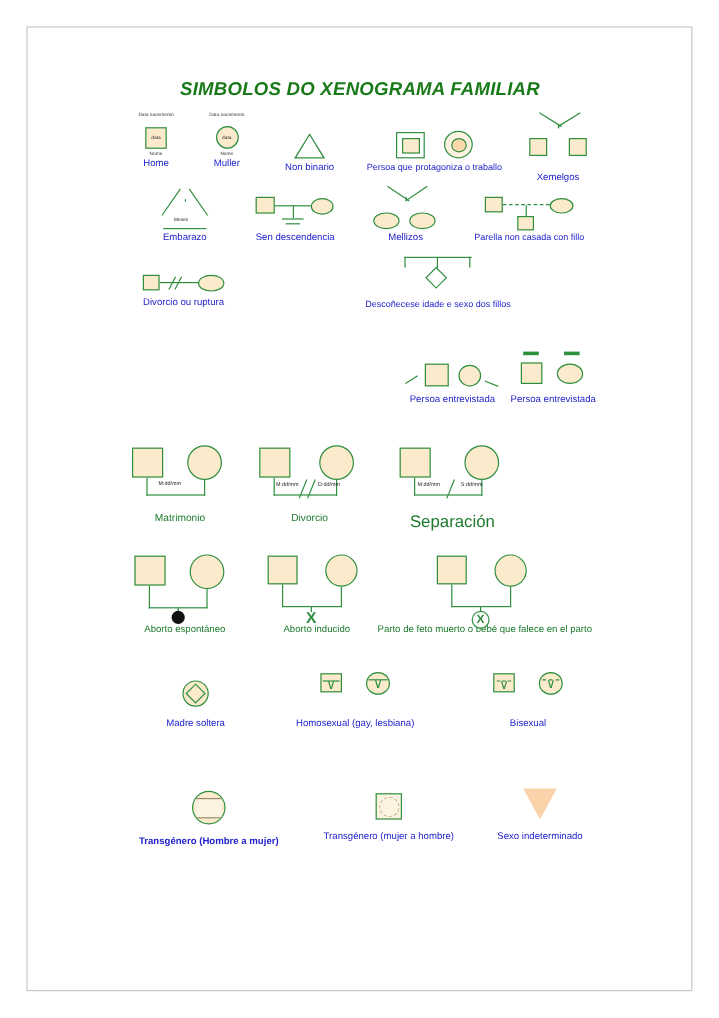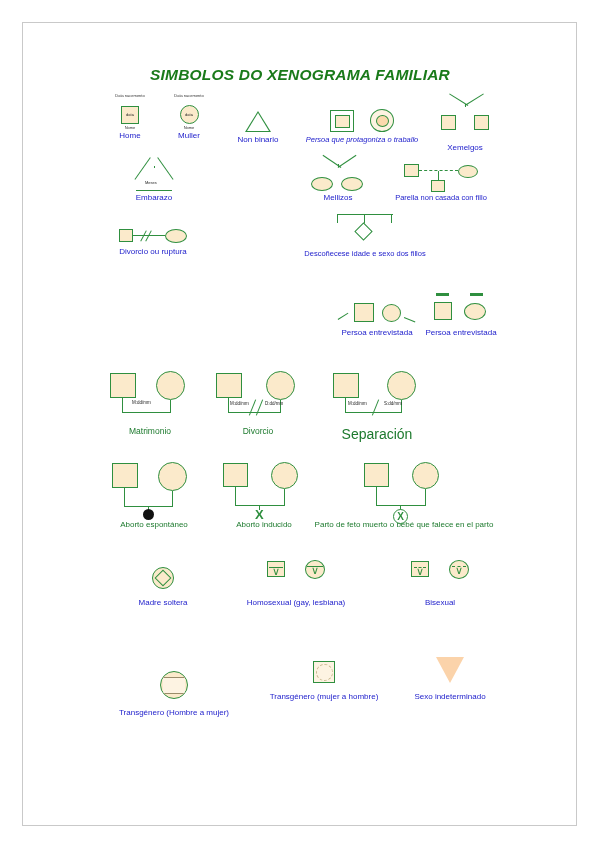--- a/index.html
+++ b/index.html
@@ -280,21 +280,21 @@
 
       <div class="cell" style="left:192px; top:8px; width:140px;">
         <div class="sym" style="height:30px;gap:16px;">
           <div class="dbl-sq">
               <i></i>
             </div>
           <div class="dbl-ci">
               <i></i>
             </div>
         </div>
-        <div class="cap blue" style="font-size:7.5px;margin-top:4px;font-style:italic;">Persoa que protagoniza o traballo</div>
+        <div class="cap blue" style="font-size:7.5px;margin-top:4px;">Persoa que protagoniza o traballo</div>
       </div>
 
       <div class="cell" style="left:330px; top:8px; width:70px;">
         <div class="sym" style="height:30px;">
           <div class="abs" style="position:relative;width:52px;height:30px;">
             <div class="ln" style="left:26px;top:2px;width:1.3px;height:3px;"></div>
             <div class="ln" style="left:7px;top:3px;width:22px;height:1.3px;transform:rotate(32deg);transform-origin:right center;"></div>
             <div class="ln" style="left:26px;top:3px;width:22px;height:1.3px;transform:rotate(-32deg);transform-origin:left center;"></div>
             <div class="sq abs" style="left:2px;top:13px;width:15px;height:15px;"></div>
             <div class="sq abs" style="left:35px;top:13px;width:15px;height:15px;"></div>
@@ -312,20 +312,33 @@
             <div class="ln" style="left:20px;top:0px;width:1.3px;height:2px;"></div>
             <div class="ln" style="left:2px;top:24px;width:36px;height:1.3px;"></div>
             <div class="ln" style="left:1px;top:13px;width:27px;height:1.3px;transform:rotate(-55deg);transform-origin:left center;"></div>
             <div class="ln" style="left:12px;top:13px;width:27px;height:1.3px;transform:rotate(55deg);transform-origin:right center;"></div>
             <span class="micro dark" style="position:absolute;left:11px;top:15px;">Meses</span>
           </div>
         </div>
         <div class="cap blue" style="font-size:8px;">Embarazo</div>
       </div>
 
+      <div class="cell" style="left:98px; top:0px; width:96px;">
+        <div class="sym" style="height:28px;">
+          <div style="position:relative;width:74px;height:28px;">
+            <div class="sq abs" style="left:4px;top:0px;width:16px;height:14px;"></div>
+            <div class="ci abs" style="left:50px;top:1px;width:19px;height:14px;"></div>
+            <div class="ln h" style="left:20px;top:7px;width:30px;"></div>
+            <div class="ln v" style="left:35px;top:7px;height:11px;"></div>
+            <div class="ln h" style="left:26px;top:18px;width:18px;"></div>
+            <div class="ln h" style="left:29px;top:22px;width:12px;"></div>
+          </div>
+        </div>
+        <div class="cap blue" style="font-size:8px;">Sen descendencia</div>
+      </div>
 
       <div class="cell" style="left:200px; top:0px; width:76px;">
         <div class="sym" style="height:28px;">
           <div style="position:relative;width:54px;height:28px;">
             <div class="ln" style="left:27px;top:0px;width:1.3px;height:3px;"></div>
             <div class="ln" style="left:8px;top:3px;width:22px;height:1.3px;transform:rotate(34deg);transform-origin:right center;"></div>
             <div class="ln" style="left:27px;top:3px;width:22px;height:1.3px;transform:rotate(-34deg);transform-origin:left center;"></div>
             <div class="ci abs" style="left:0px;top:13px;width:22px;height:14px;"></div>
             <div class="ci abs" style="left:30px;top:13px;width:22px;height:14px;"></div>
           </div>
@@ -540,21 +553,21 @@
             <span class="vdash"></span>
               <span class="vmark">∨</span>
           </div>
         </div>
         <div class="cap blue" style="font-size:8px;margin-top:10px;">Bisexual</div>
       </div>
     </div>
 
     <div class="row" style="height:70px;margin-top:28px;">
 
-      <div class="cell" style="left:0px; top:16px; width:148px;">
+      <div class="cell" style="left:0px; top:4px; width:148px;font-weight:bold;">
         <div class="sym" style="height:44px;">
           <div class="tg-ci" style="width:28px;height:28px;">
             <span class="inner"></span>
           </div>
         </div>
         <div class="cap blue" style="font-size:8px;margin-top:10px;">Transgénero (Hombre a mujer)</div>
       </div>
 
       <div class="cell" style="left:150px; top:0px; width:148px;">
         <div class="sym" style="height:44px;">

